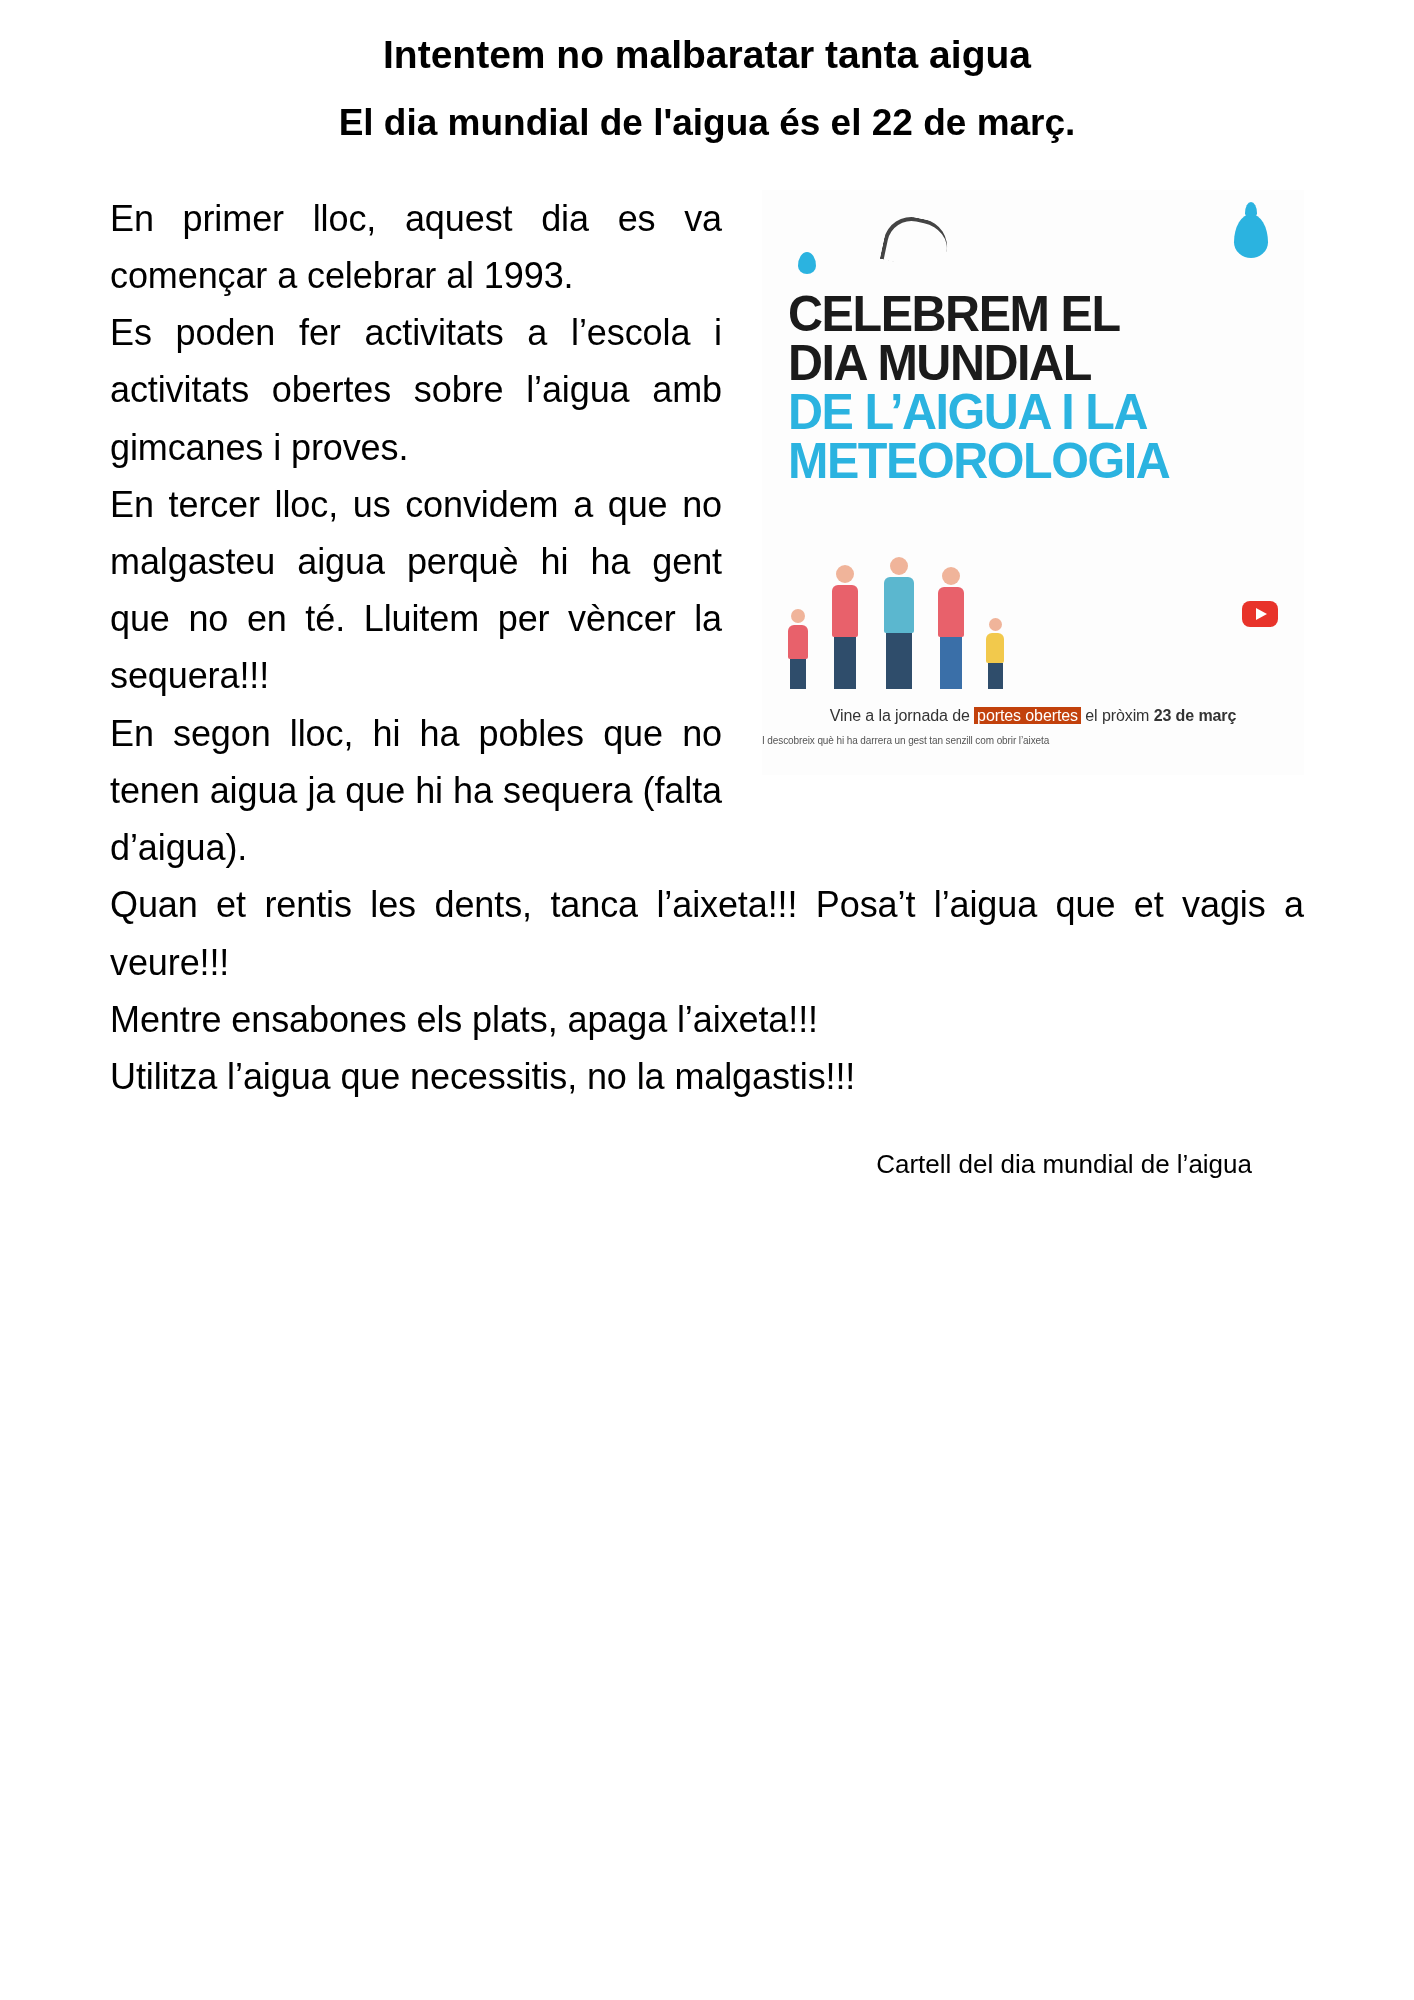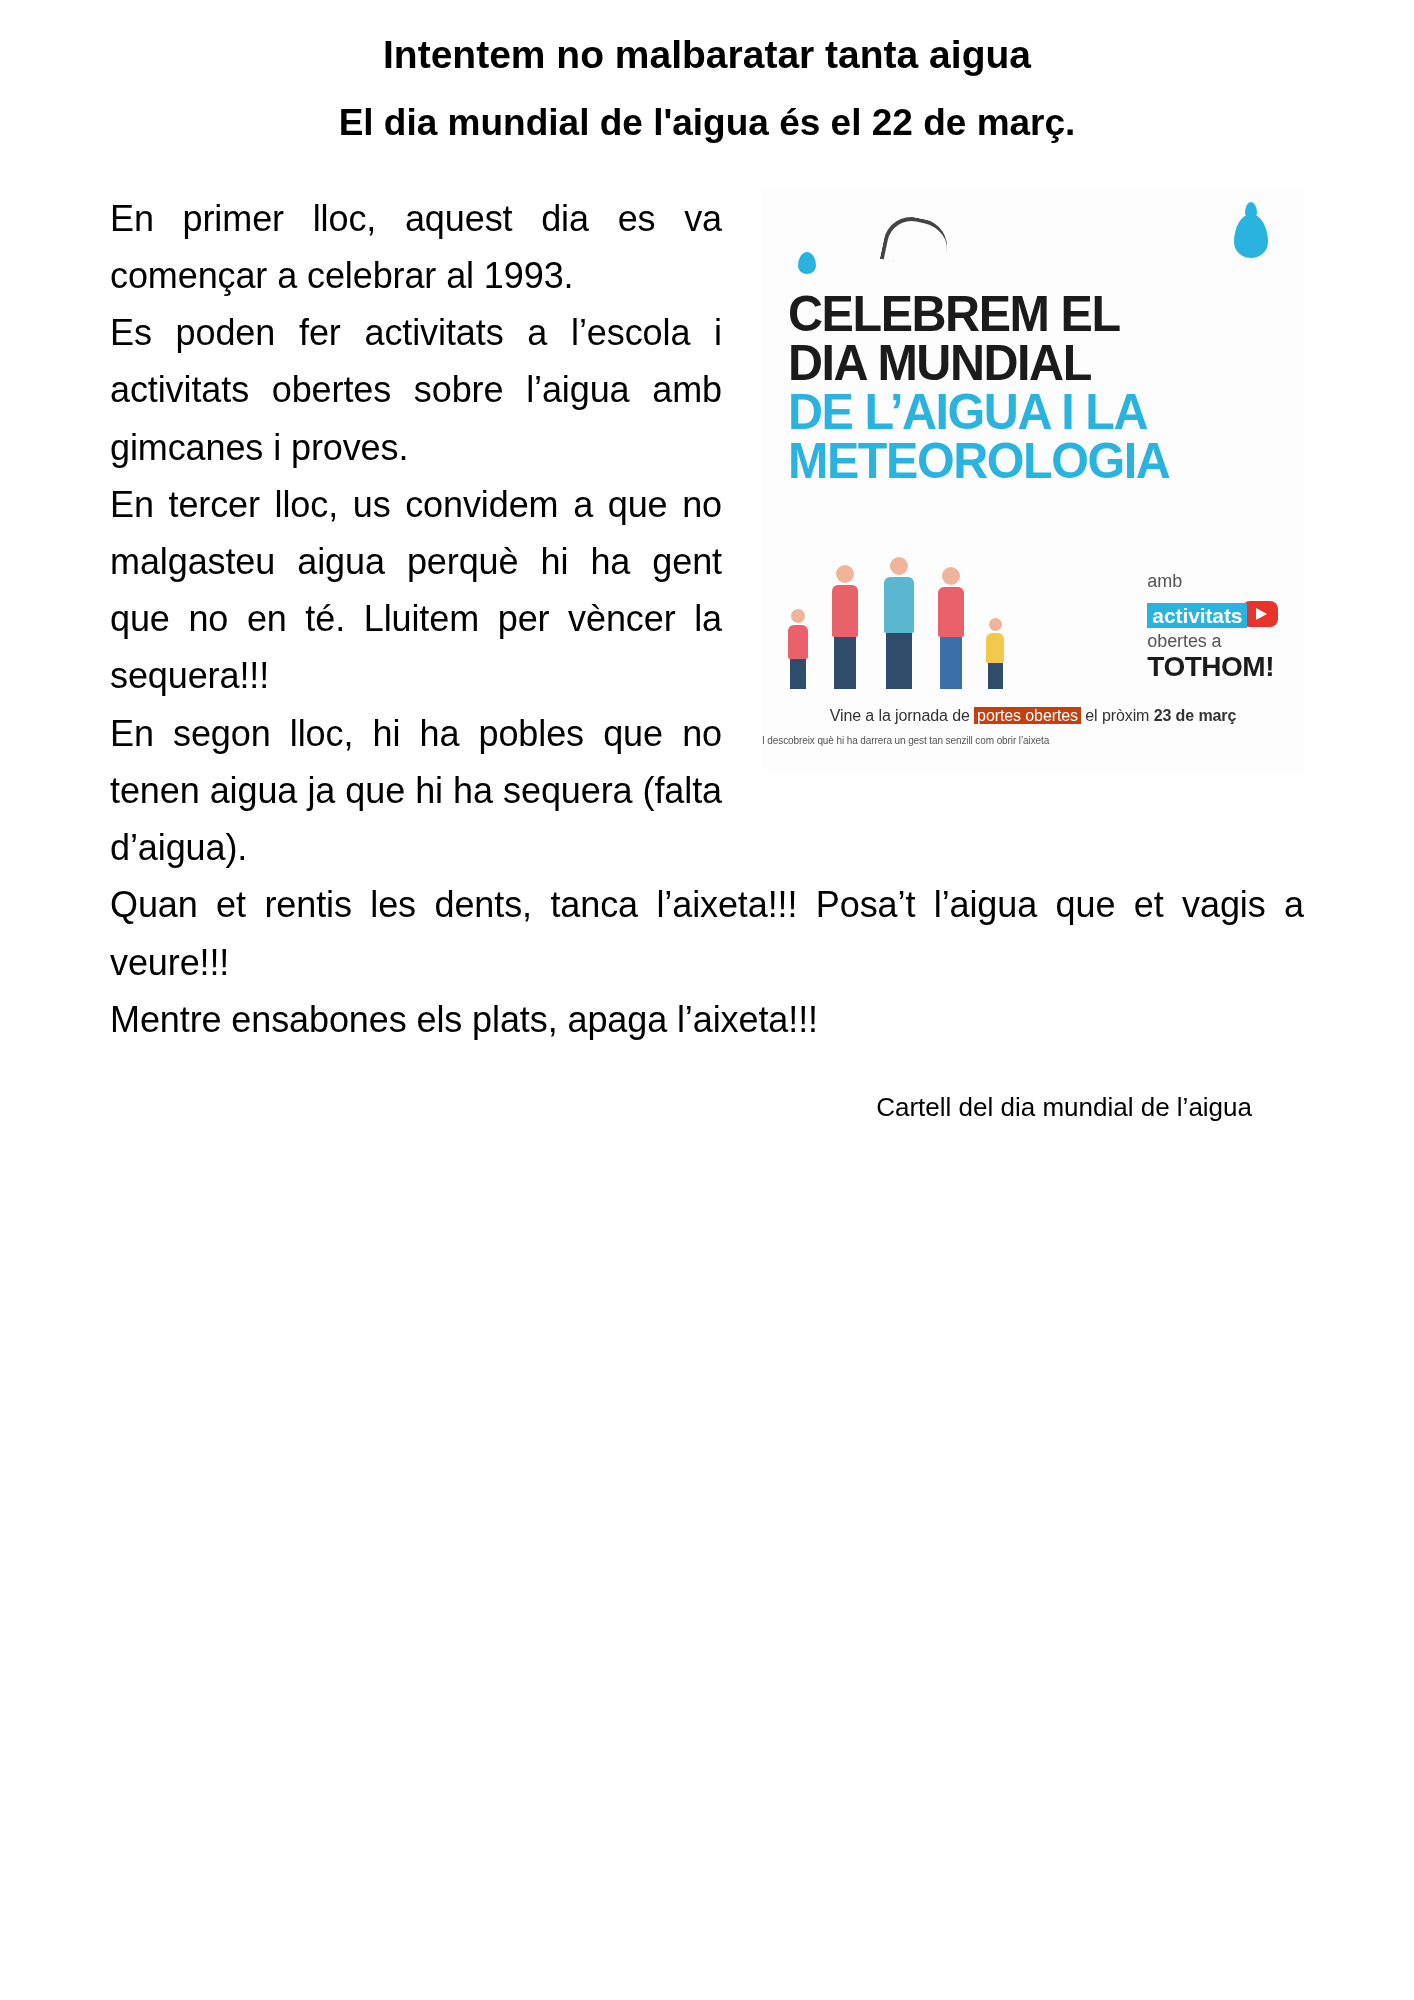--- a/index.html
+++ b/index.html
@@ -291,38 +291,33 @@
             </div>
             <div class="person" style="left:198px;">
               <div class="p-head" style="width:13px;height:13px;"></div>
               <div class="p-body" style="background:#f2c94c;height:30px;width:18px;"></div>
               <div class="p-legs" style="height:26px;width:15px;"></div>
             </div>
           </div>
 
           <div class="yt"></div>
 
-          <div class="amb-block">
-            <div class="amb-small">amb</div>
-            <div><span class="amb-hl">activitats</span></div>
-            <div class="amb-small">obertes a</div>
-            <div class="amb-tothom">TOTHOM!</div>
-          </div>
 
           <div class="poster-foot1">
             <span>Vine a la jornada de </span><span class="hl-blue">portes obertes</span><span> el pròxim </span><b>23 de març</b>
           </div>
           <div class="poster-foot2">I descobreix què hi ha darrera un gest tan senzill com obrir l’aixeta</div>
         </div>
       </div>
     </div>
 
     <p>En primer lloc, aquest dia es va començar a celebrar al 1993.</p>
     <p>Es poden fer activitats a l’escola i activitats obertes sobre l’aigua amb gimcanes i proves.</p>
     <p>En tercer lloc, us convidem a que no malgasteu aigua perquè hi ha gent que no en té. Lluitem per vèncer la sequera!!!</p>
     <p>En segon lloc, hi ha pobles que no tenen aigua ja que hi ha sequera (falta d’aigua).</p>
     <p>Quan et rentis les dents, tanca l’aixeta!!! Posa’t l’aigua que et vagis a veure!!!</p>
     <p>Mentre ensabones els plats, apaga l’aixeta!!!</p>
+    <p>Utilitza l’aigua que necessitis, no la malgastis!!!</p>
   </div>
 
   <div class="caption">Cartell del dia mundial de l’aigua</div>
 
 </div>
 
 </body></html>

